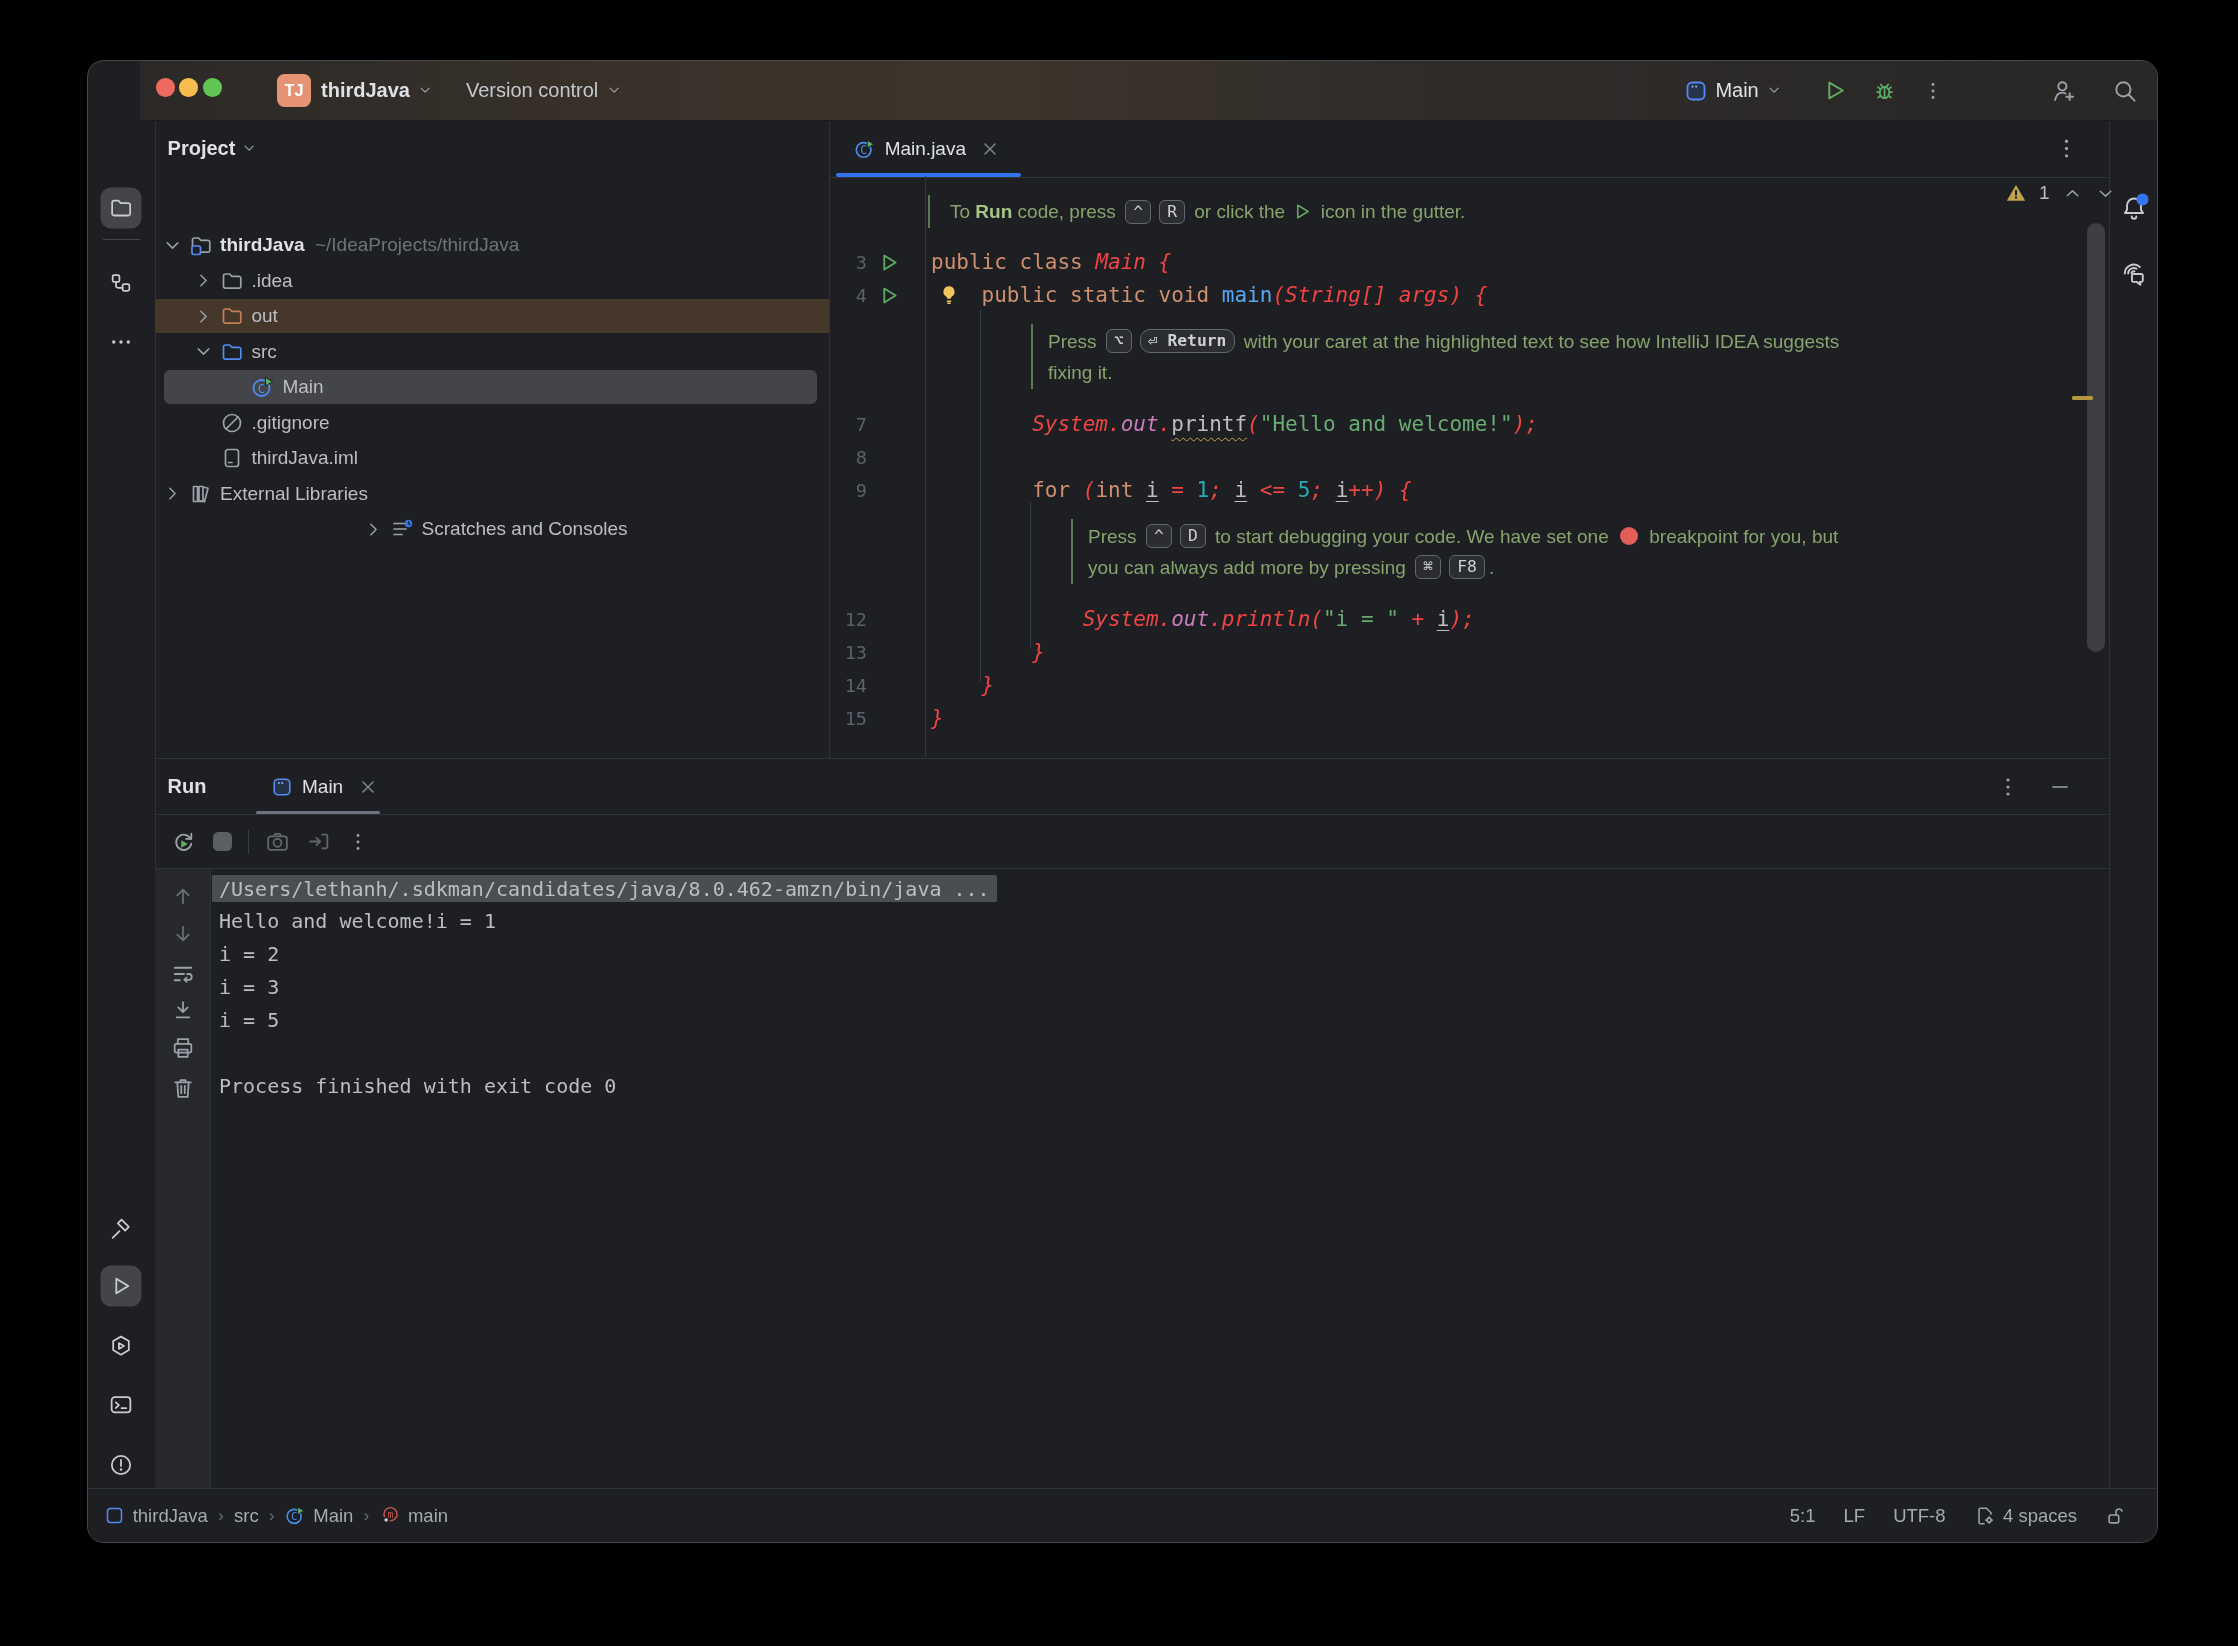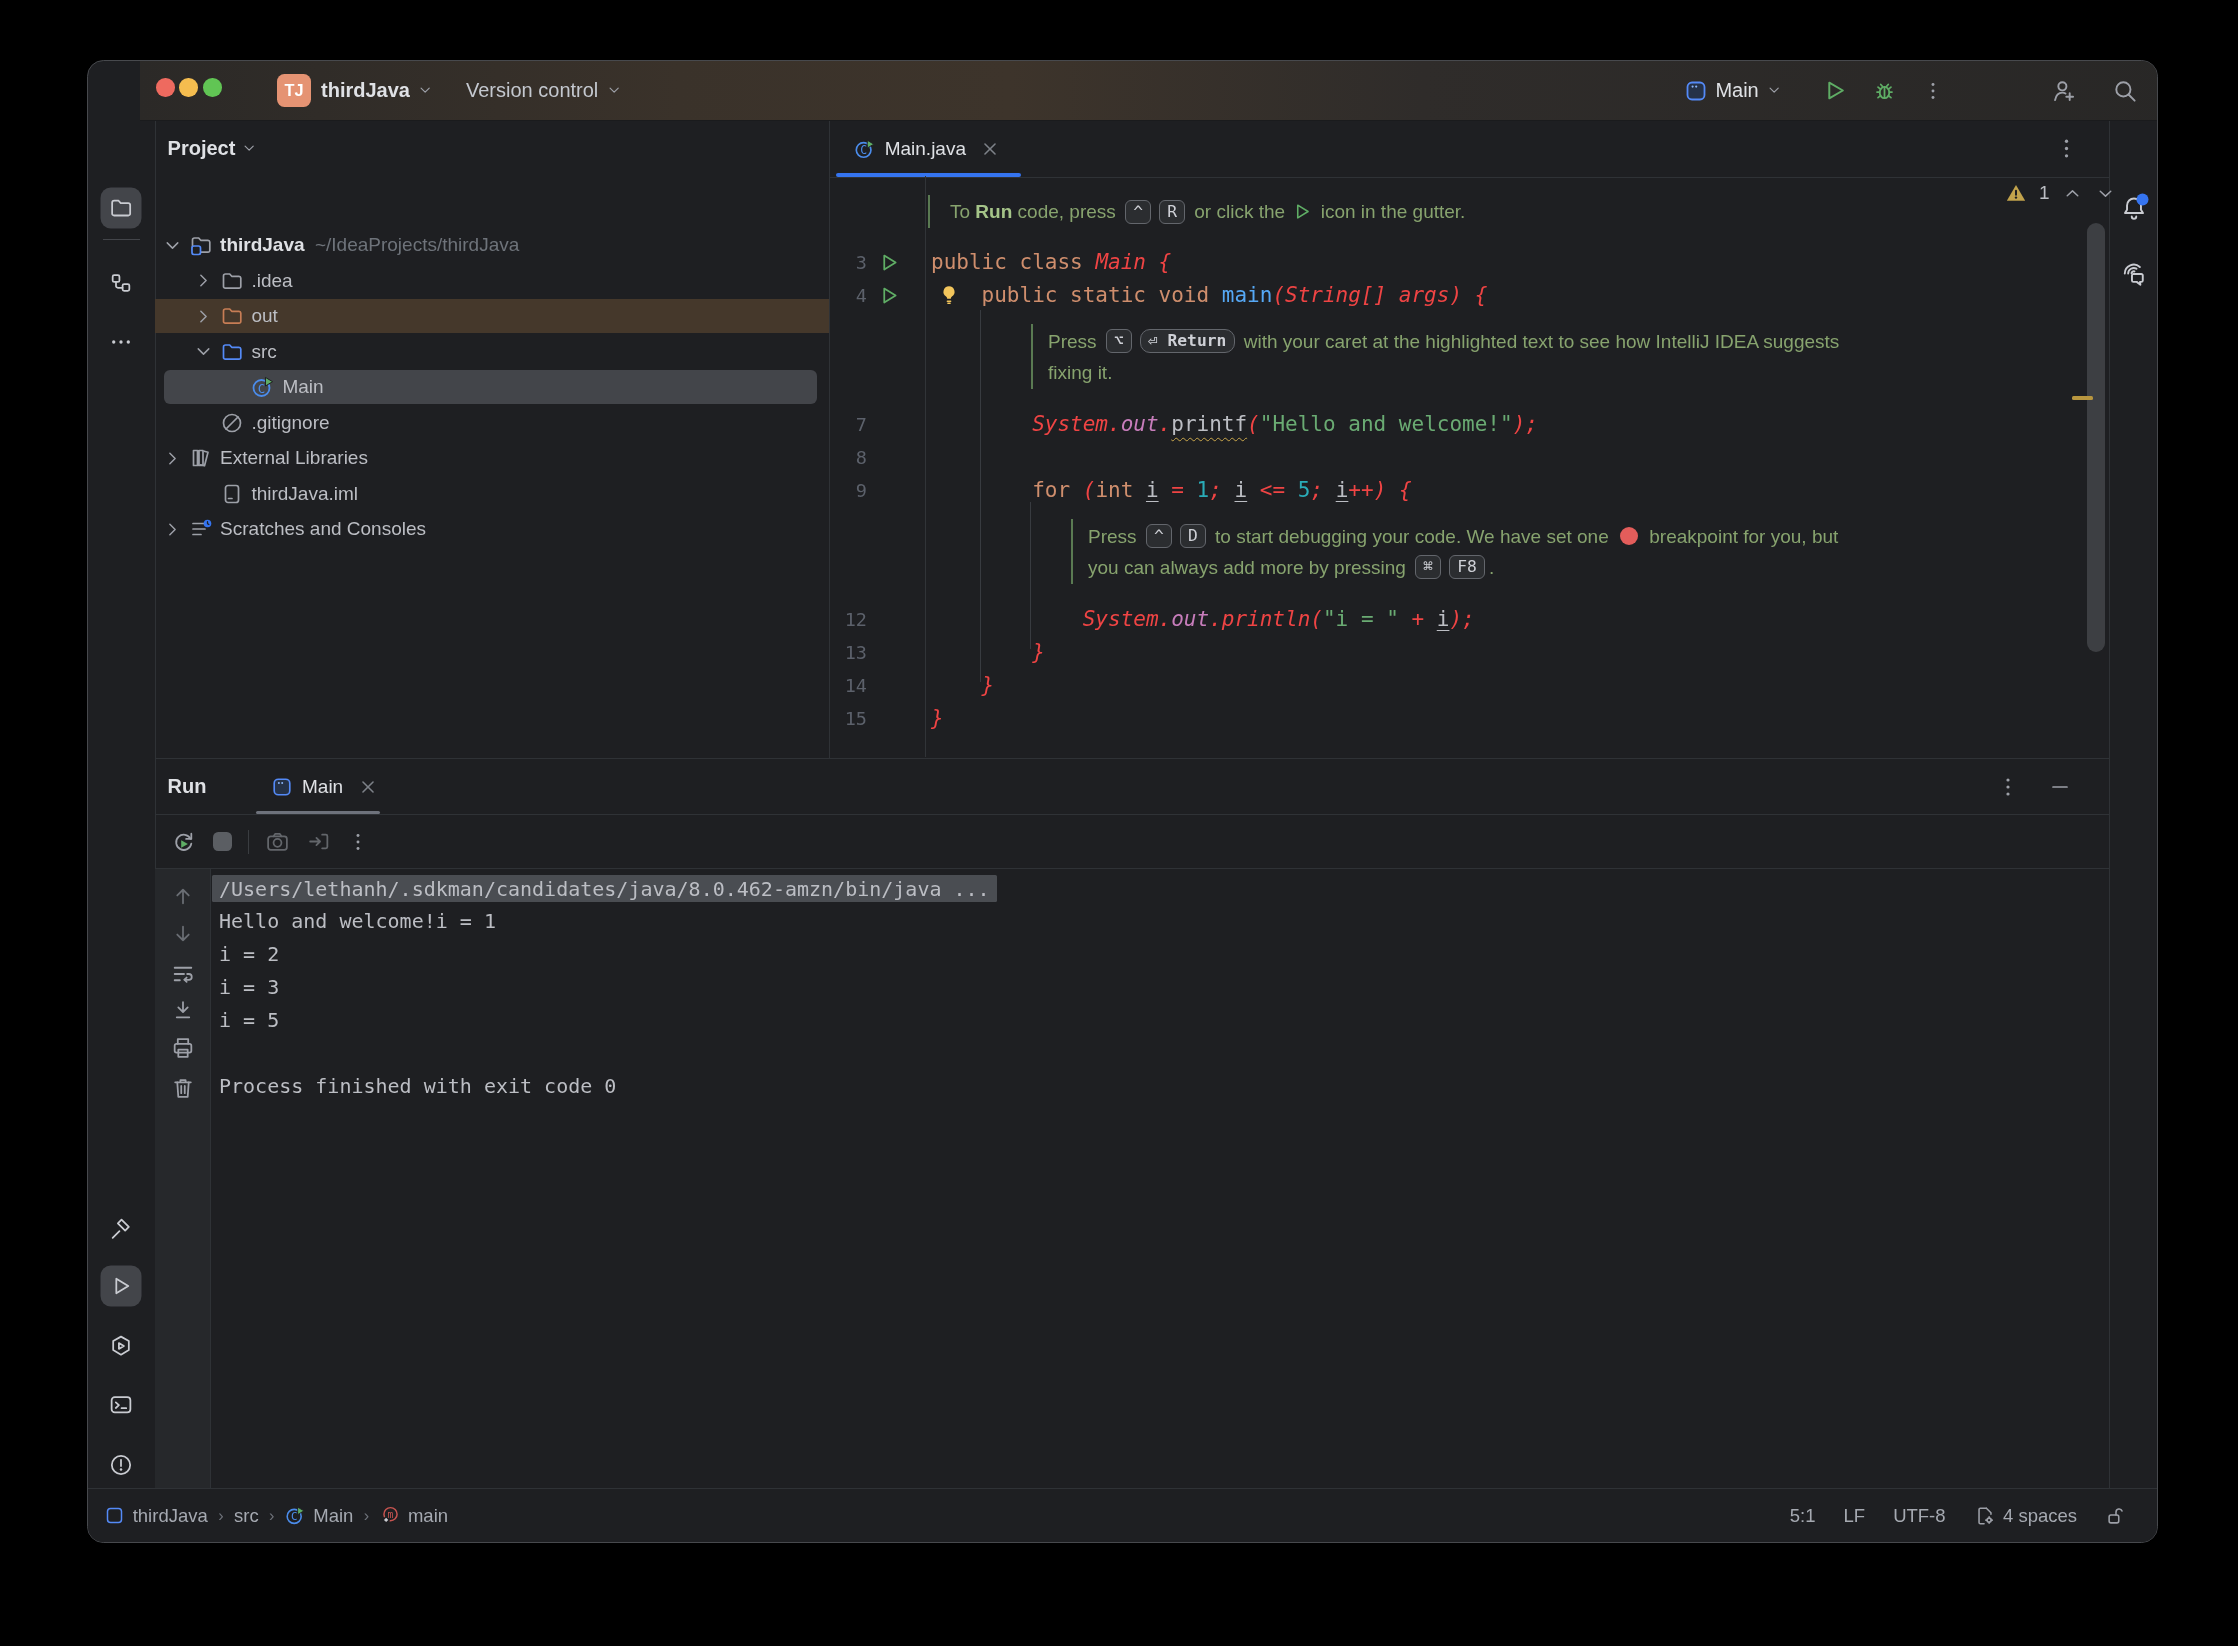--- a/index.html
+++ b/index.html
@@ -376,45 +376,45 @@
         <div class="trow" style="padding-left: 38px;">
           <span class="tchev icon"></span>
           <span class="tico icon">
             <svg viewBox="0 0 24 24" fill="none" stroke="currentColor" stroke-width="1.7" stroke-linecap="round" stroke-linejoin="round">
               <circle cx="12" cy="12" r="8.5"></circle>
               <path d="M6 18L18 6"></path>
             </svg>
           </span>
           <span class="tlabel">.gitignore</span>
         </div>
+        <div class="trow" style="padding-left: 38px;">
+          <span class="tchev icon"></span>
+          <span class="tico icon">
+            <svg viewBox="0 0 24 24" fill="none" stroke="currentColor" stroke-width="1.7" stroke-linecap="round" stroke-linejoin="round">
+              <rect x="5.5" y="3.5" width="13" height="17" rx="2.5"></rect>
+              <path d="M8.5 16.5h3.5"></path>
+            </svg>
+          </span>
+          <span class="tlabel">thirdJava.iml</span>
+        </div>
         <div class="trow" style="padding-left: 6.7px;">
           <span class="tchev icon">
             <svg viewBox="0 0 24 24" fill="none" stroke="currentColor" stroke-width="1.7" stroke-linecap="round" stroke-linejoin="round">
               <path d="M9 6l6 6-6 6"></path>
             </svg>
           </span>
           <span class="tico icon">
             <svg viewBox="0 0 24 24" fill="none" stroke="currentColor" stroke-width="1.7" stroke-linecap="round" stroke-linejoin="round">
               <path d="M4.5 4.5h4v15h-4zM10 4.5h4v15h-4z"></path>
               <path d="M15.2 5.2l3.8 1-3.5 13.6-3.9-1"></path>
             </svg>
           </span>
           <span class="tlabel">External Libraries</span>
         </div>
-        <div class="trow" style="padding-left: 38px;">
-          <span class="tchev icon"></span>
-          <span class="tico icon">
-            <svg viewBox="0 0 24 24" fill="none" stroke="currentColor" stroke-width="1.7" stroke-linecap="round" stroke-linejoin="round">
-              <rect x="5.5" y="3.5" width="13" height="17" rx="2.5"></rect>
-              <path d="M8.5 16.5h3.5"></path>
-            </svg>
-          </span>
-          <span class="tlabel">thirdJava.iml</span>
-        </div>
-        <div class="trow" style="padding-left: 6.7px;">
+        <div class="trow" style="padding-left: 6.7px; justify-content: center;">
           <span class="tchev icon">
             <svg viewBox="0 0 24 24" fill="none" stroke="currentColor" stroke-width="1.7" stroke-linecap="round" stroke-linejoin="round">
               <path d="M9 6l6 6-6 6"></path>
             </svg>
           </span>
           <span class="tico icon">
             <svg viewBox="0 0 24 24" fill="none" stroke="currentColor" stroke-width="1.7" stroke-linecap="round" stroke-linejoin="round">
               <path d="M4 6.5h12M4 12h12M4 17.5h8"></path>
               <circle cx="18.5" cy="6.5" r="3.8" fill="#3574f0" stroke="none"></circle>
               <path d="M18.5 4.7v1.9l1.4.9" stroke="#1e1f22" stroke-width="1.3"></path>

